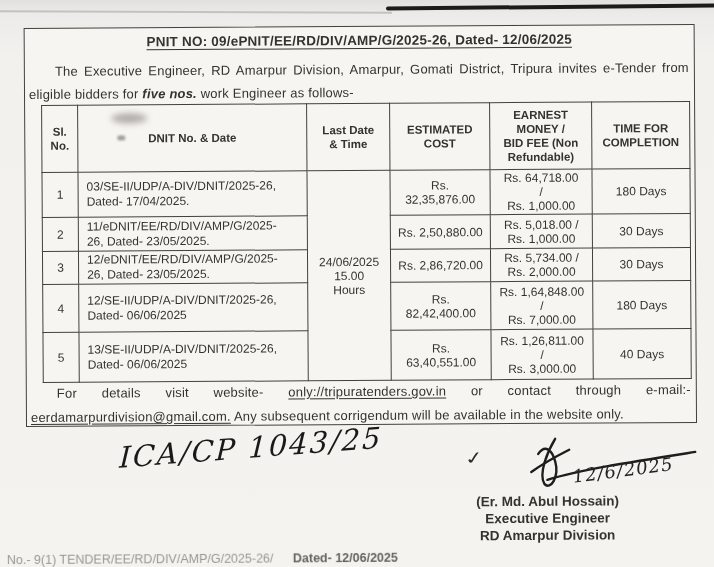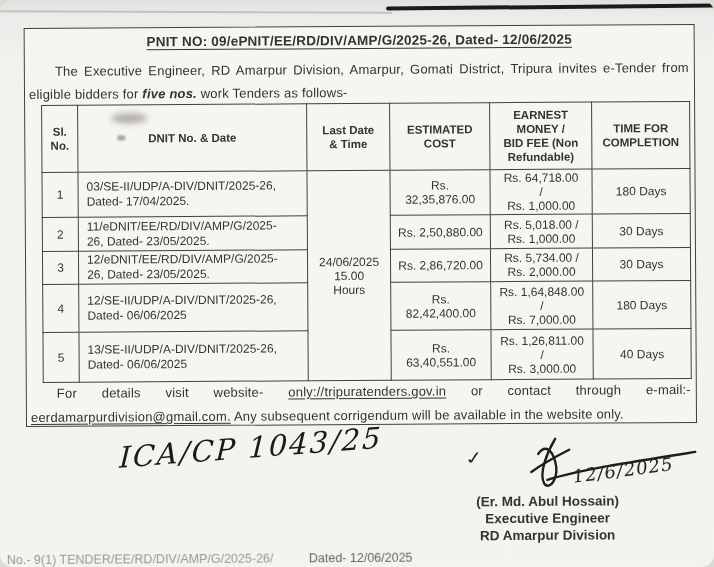--- a/index.html
+++ b/index.html
@@ -6,21 +6,20 @@
     --paper: #f6f5f2;
     --ink: #35332f;
     --line: #43413c;
   }
   * { margin:0; padding:0; box-sizing:border-box; }
   body { font-family:"Liberation Sans", sans-serif; background:#dddbd8; }
   .screen {
     position:relative; width:714px; height:567px; overflow:hidden;
     background:linear-gradient(180deg,#e2e0de 0px,#edebe9 14px,#f2f1ee 55px,#f4f3f0 100%);
     color:var(--ink);
-    border-radius:13px;
   }
   .tilt { position:absolute; inset:0; transform:rotate(-0.35deg); transform-origin:50% 45%; }
 
   
   .streak-dark { position:absolute; left:386px; top:5px; width:330px; height:4px;
     background:#1c1b1a; border-radius:2px; transform:rotate(-0.5deg); }
   .streak-light { position:absolute; left:0px; top:11px; width:392px; height:2px;
     background:#8a8782; opacity:.4; transform:rotate(0.25deg); }
   .smudge { position:absolute; left:112px; top:112px; width:36px; height:10px;
     background:#97938c; filter:blur(3px); opacity:.75; border-radius:50%; }
@@ -67,41 +66,41 @@
   .sig-date { position:absolute; left:571px; top:461px;
     font-family:"DejaVu Serif", serif; font-style:italic; font-size:18px;
     color:#232221; transform:rotate(-7deg); letter-spacing:1px; }
 
   .sig-block { position:absolute; left:448px; top:494px; width:196px;
     text-align:center; font-weight:bold; font-size:13.5px; line-height:17px; }
 
   .memo { position:absolute; left:5px; top:551px; font-size:12.5px; color:#4c4a47;
     filter:blur(0.4px); white-space:nowrap; }
   .memo .ref { opacity:.55; }
-  .memo .dated { opacity:.85; margin-left:32px; }
+  .memo .dated { opacity:.85; margin-left:16px;font-weight:bold; }
 </style>
 </head>
 <body>
 
 <div class="screen">
   <div class="streak-dark"></div>
   <div class="streak-light"></div>
 
   <div class="tilt">
     <div class="page-border"></div>
     <div class="smudge"></div>
     <div class="smudge2"></div>
 
     <div class="title">
       <span>PNIT NO: 09/ePNIT/EE/RD/DIV/AMP/G/2025-26, Dated- 12/06/2025</span>
     </div>
 
     <div class="intro">
       <div class="jline">The Executive Engineer, RD Amarpur Division, Amarpur, Gomati District, Tripura invites e-Tender from</div>
-      <div><span>eligible bidders for </span><span class="bold">five nos.</span><span> work Tenders as follows-</span></div>
+      <div><span>eligible bidders for </span><span class="bold">five nos.</span><span> work Engineer as follows-</span></div>
     </div>
 
     <table class="tender">
       <colgroup>
         <col style="width:36px">
           <col style="width:229px">
           <col style="width:83px">
         <col style="width:100px">
           <col style="width:102px">
           <col style="width:98px">

